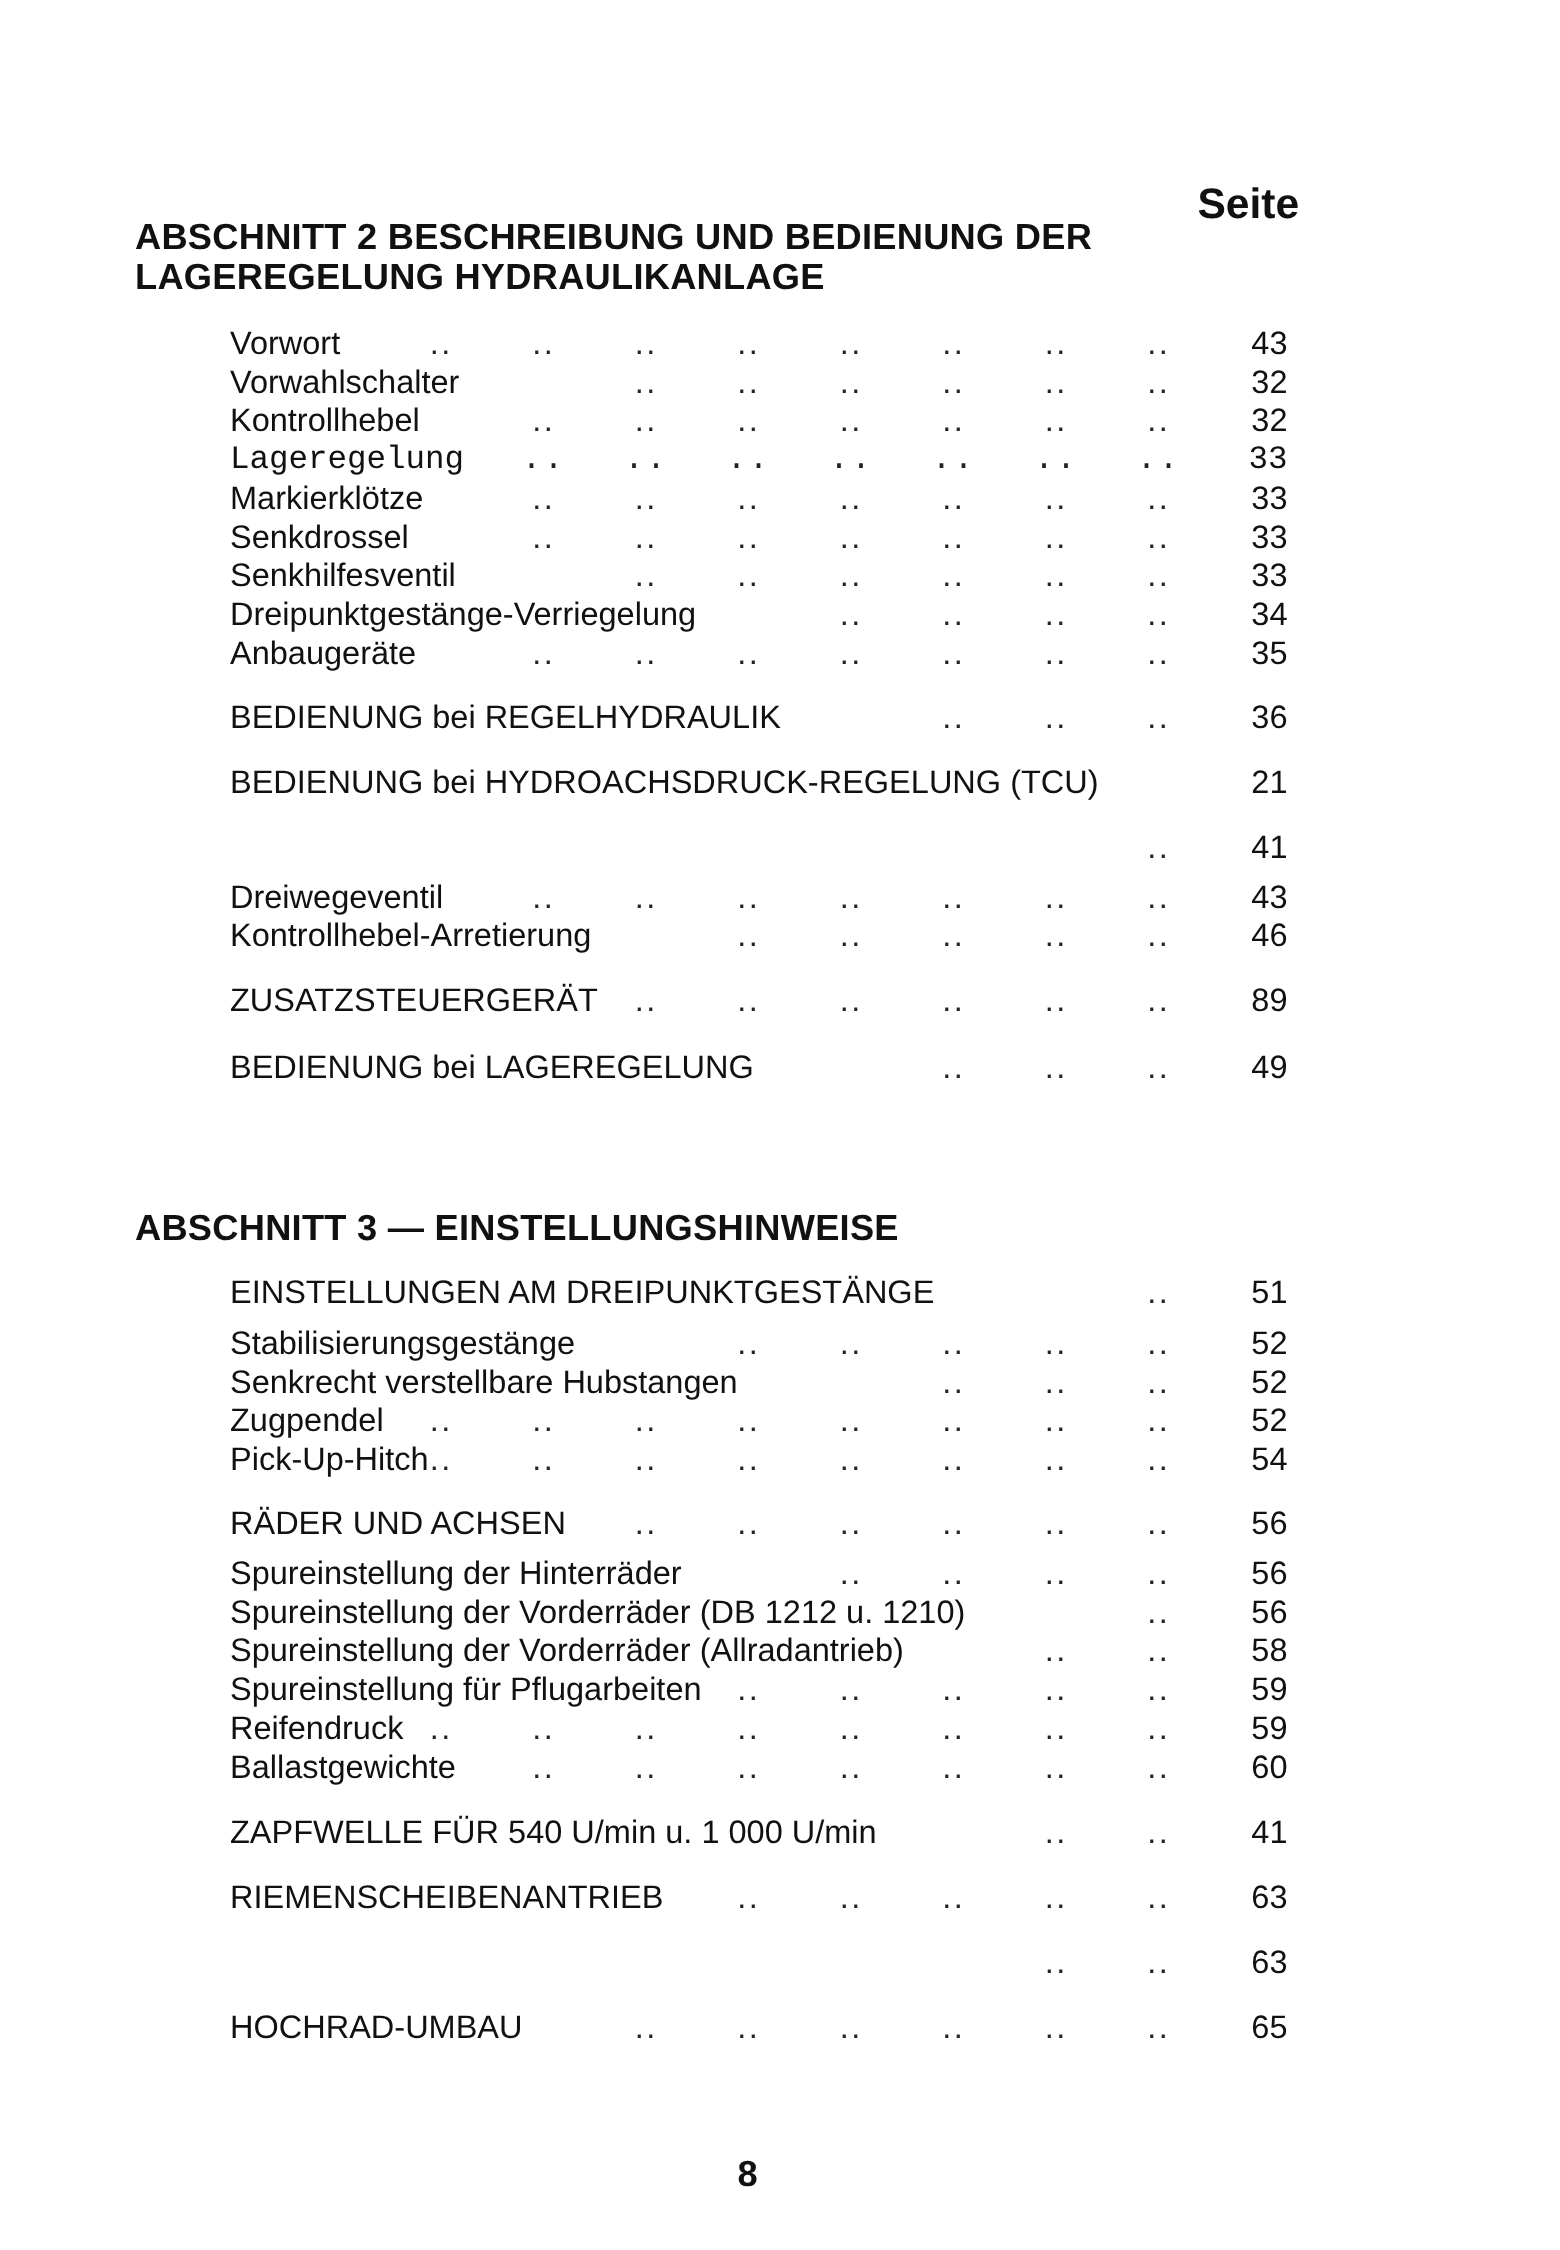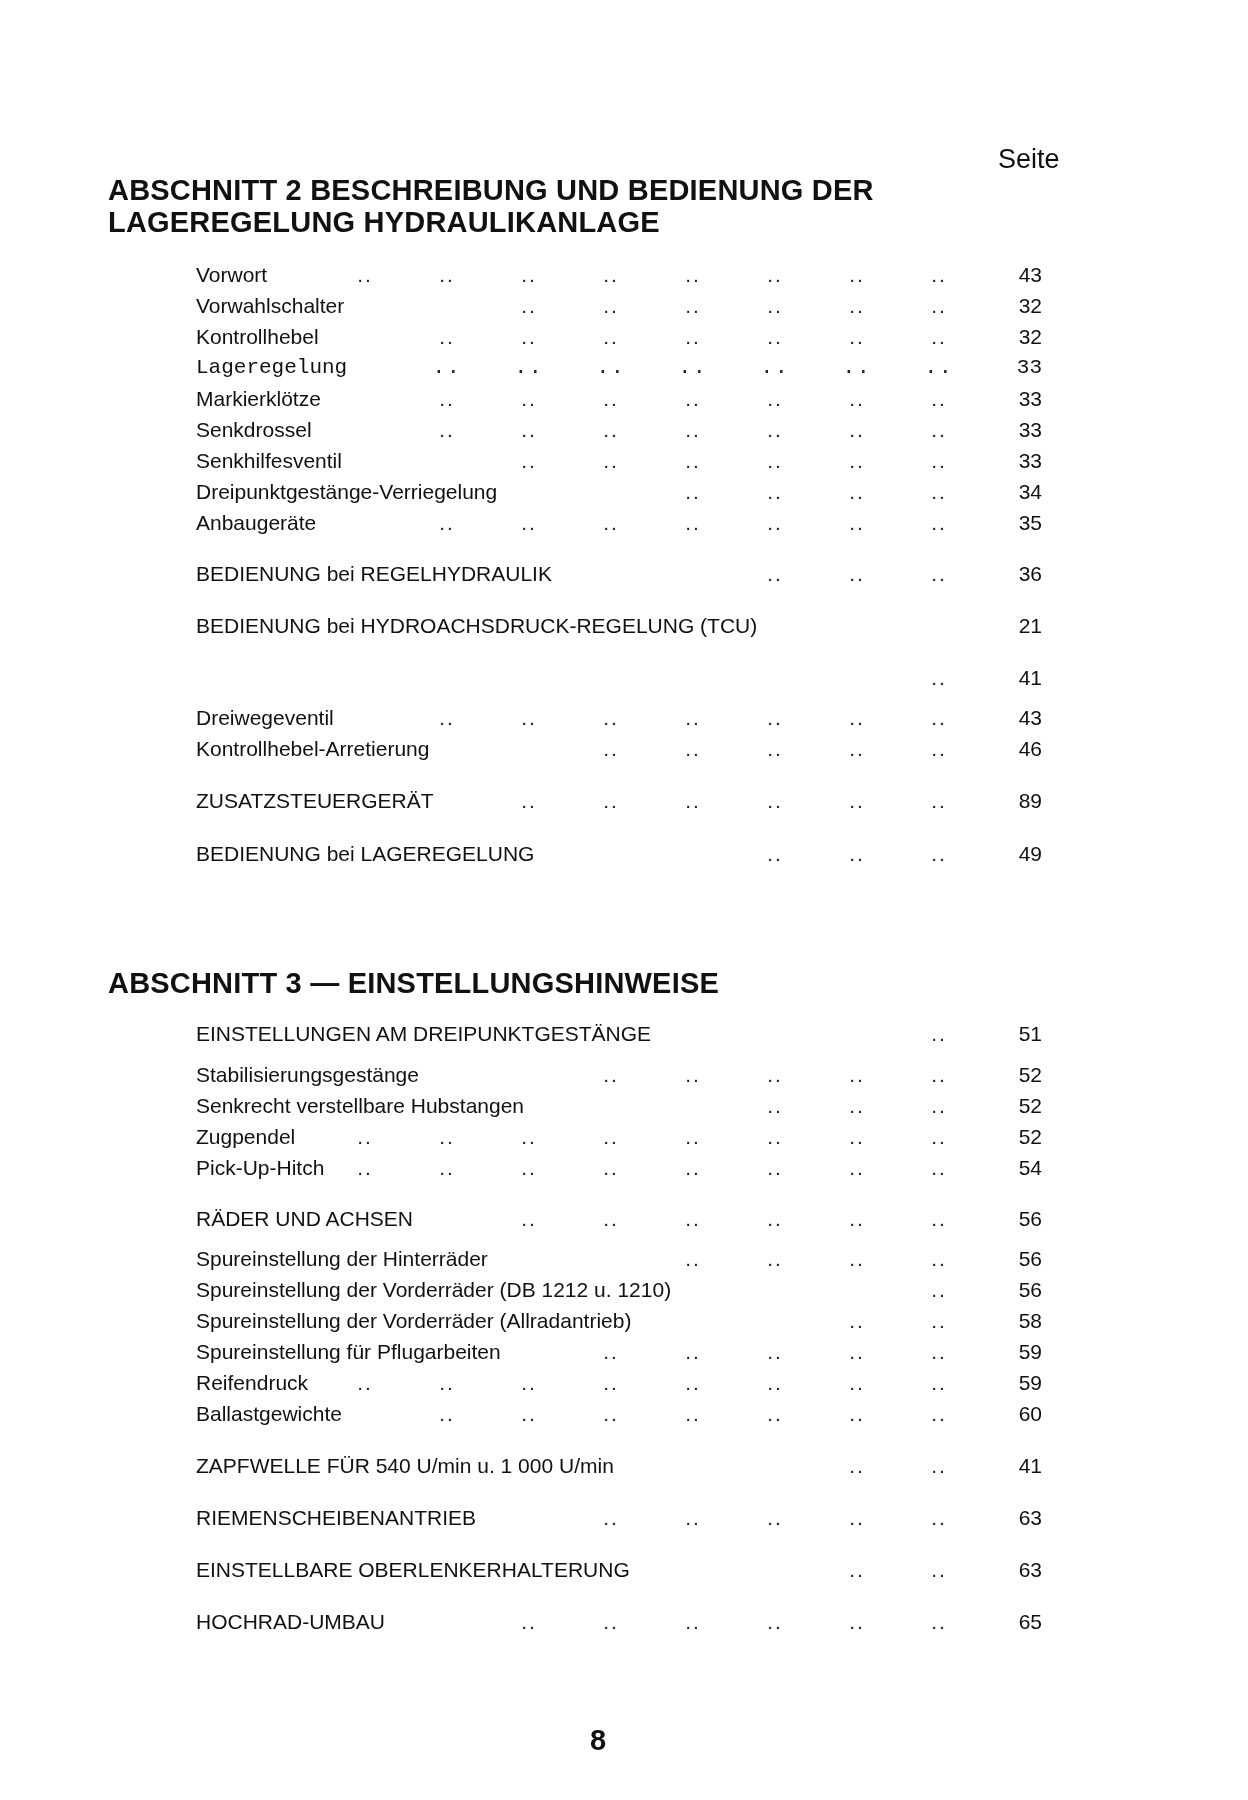--- a/index.html
+++ b/index.html
@@ -2,30 +2,30 @@
 <html><head>
   <meta charset="utf-8">
   <style>
     html, body { margin: 0; padding: 0; background: #ffffff; }
     body {
       width: 1248px; height: 1800px; position: relative; overflow: hidden;
       font-family: "Liberation Sans", sans-serif; color: #111111;
     }
     .seite {
       position: absolute; left: 958px; top: 144px;
-      font-size: 27px; font-weight: normal; margin-left: 40px;
+      font-size: 34px; font-weight: bold;
     }
     .section-head {
       position: absolute; left: 108px;
       font-size: 29px; font-weight: bold; letter-spacing: 0.2px;
       line-height: 32px;
     }
     .row {
-      position: absolute; left: 196px; width: 846px; height: 31px;
-      font-size: 21px; line-height: 31px;
+      position: absolute; left: 184px; width: 846px; height: 31px;
+      font-size: 26px; line-height: 31px;
     }
     .row .label { position: absolute; left: 0; top: 0; white-space: nowrap; }
     .row .page { position: absolute; right: 0; top: 0; text-align: right; }
     .row .leaders {
       position: absolute; top: 0; right: 62px;
       white-space: nowrap; letter-spacing: 2px; color: #222;
     }
     .row .leaders span { display: inline-block; width: 82px; text-align: center; }
     .page-number {
       position: absolute; left: 590px; top: 1724px;
@@ -189,21 +189,20 @@
       <span class="label">ZAPFWELLE FÜR 540 U/min u. 1 000 U/min</span>
       <span class="leaders"><span>..</span><span>..</span></span>
       <span class="page">41</span>
     </div>
     <div class="row" style="top: 1502px;">
       <span class="label">RIEMENSCHEIBENANTRIEB</span>
       <span class="leaders"><span>..</span><span>..</span><span>..</span><span>..</span><span>..</span></span>
       <span class="page">63</span>
     </div>
     <div class="row" style="top: 1554px;">
-      <span class="label">EINSTELLBARE OBERLENKERHALTERUNG</span>
       <span class="leaders"><span>..</span><span>..</span></span>
       <span class="page">63</span>
     </div>
     <div class="row" style="top: 1606px;">
       <span class="label">HOCHRAD-UMBAU</span>
       <span class="leaders"><span>..</span><span>..</span><span>..</span><span>..</span><span>..</span><span>..</span></span>
       <span class="page">65</span>
     </div>
   </div>
 

